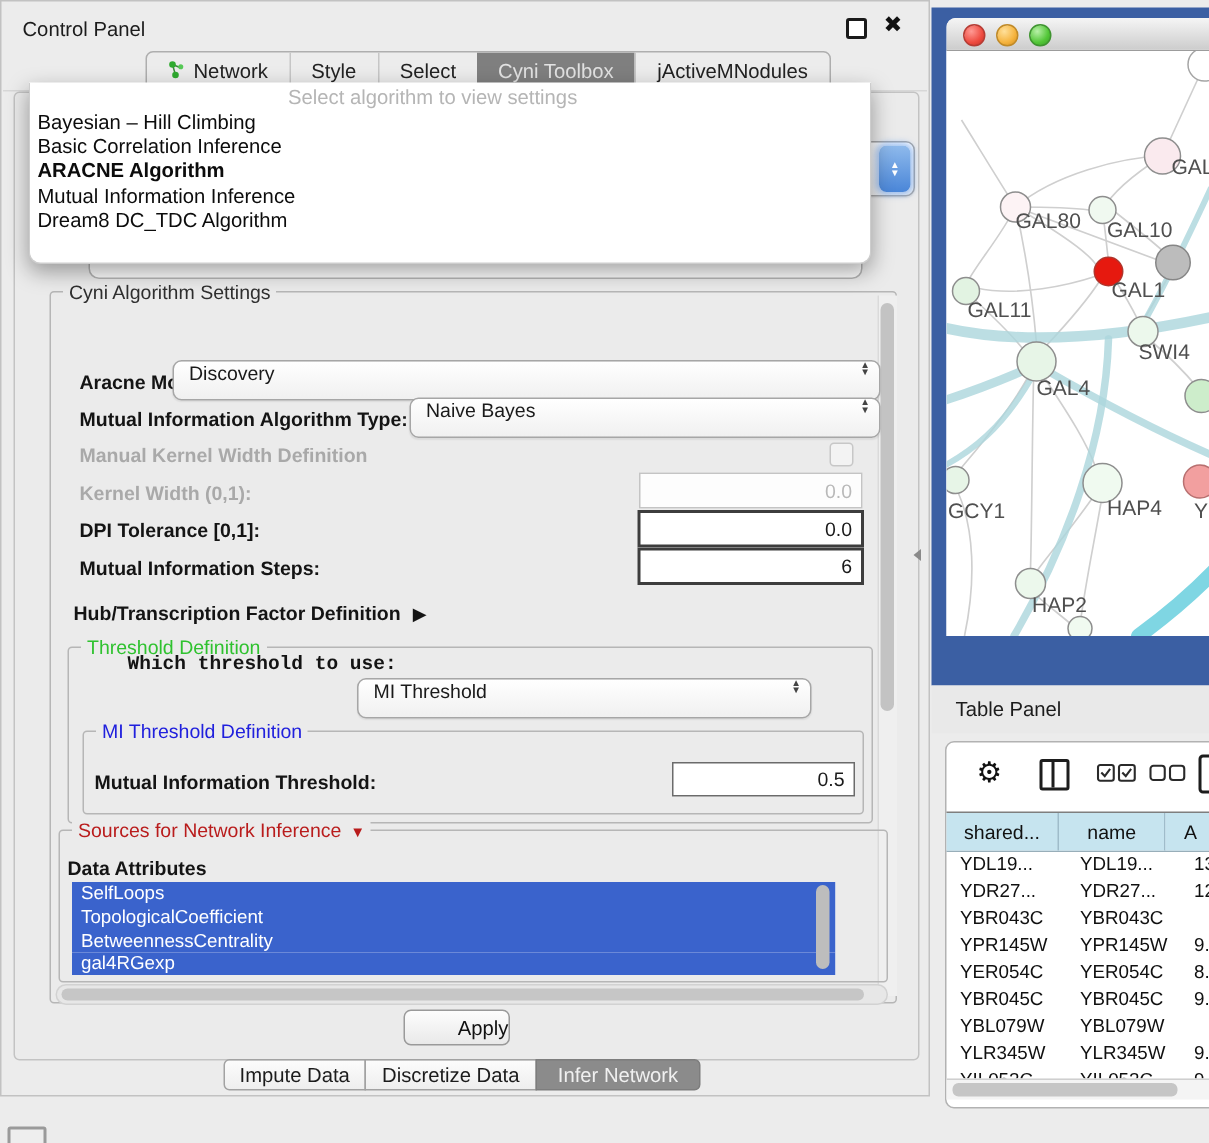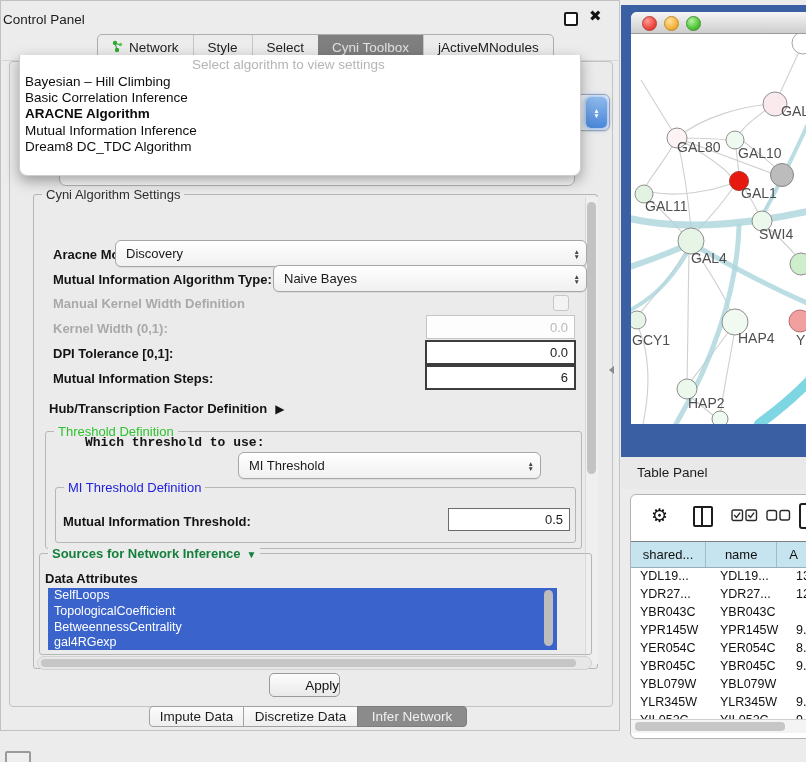--- a/index.html
+++ b/index.html
@@ -1,35 +1,35 @@
 <!DOCTYPE html>
 <html><head>
 <meta charset="utf-8">
 <style>
   html,body{margin:0;padding:0;}
   body{width:806px;height:762px;position:relative;overflow:hidden;background:#ececec;
        font-family:"Liberation Sans","DejaVu Sans",sans-serif;font-size:13px;color:#1a1a1a;}
   .abs{position:absolute;}
   
   .cp-window{left:0;top:2;width:618px;height:729px;border:1px solid #c2c2c2;background:#ececec;}
-  .cp-title{left:2px;top:11px;font-size:13.5px;color:#1c1c1c;}
+  .cp-title{left:14px;top:11px;font-size:13.5px;color:#1c1c1c;}
   .float-btn{left:563px;top:11px;width:10px;height:10px;border:2px solid #1a1a1a;border-radius:2px;background:#fff;}
   .close-btn{left:588px;top:6px;font-size:15px;font-weight:bold;color:#111;}
   
   .tabstrip{left:96px;top:33px;height:25px;display:flex;border:1px solid #aeaeae;border-radius:5px 5px 0 0;background:#ececec;overflow:hidden;}
   .tab{display:flex;align-items:center;padding:0 14px;font-size:13.5px;color:#222;border-left:1px solid #c6c6c6;}
   .tab:first-child{border-left:none;}
   .tab.sel{background:#7f7f7f;color:#e2e2e2;border-left:none;}
   .tab .net-ico{margin-right:6px;display:inline-block;}
   .tabline{left:1px;top:59px;width:616px;height:1px;background:#d7d7d7;}
   
   .content{left:8px;top:60px;width:602px;height:644px;border:1px solid #c3c3c3;border-radius:4px;background:#ebebeb;}
   
   .combo{position:absolute;background:linear-gradient(#ffffff,#f0f0f0);border:1px solid #a6a6a6;border-radius:6px;
-         display:flex;align-items:center;padding-left:10px;font-size:13px;box-shadow:0 1px 1px rgba(0,0,0,.07);}
+         display:flex;align-items:flex-start;padding-left:10px;font-size:13px;box-shadow:0 1px 1px rgba(0,0,0,.07);}
   .stepper{margin-left:auto;margin-right:6px;display:flex;flex-direction:column;align-items:center;
            font-size:6.5px;line-height:5px;color:#444;}
   .combo.focus .stepper-box{position:absolute;right:2px;top:2px;bottom:2px;width:21px;border-radius:5px;
            background:linear-gradient(#8fbaec,#4a86d8);box-shadow:0 0 4px 2px rgba(90,150,235,.55);
            display:flex;flex-direction:column;align-items:center;justify-content:center;color:#fff;font-size:6.5px;line-height:5px;}
   
   .popup{left:18px;top:54px;width:560px;height:120px;background:#ffffff;border:1px solid #cdcdcd;border-top:none;
          border-radius:0 0 8px 8px;box-shadow:0 5px 14px rgba(0,0,0,.35);z-index:50;}
   .popup .ph{position:absolute;left:172px;top:2px;color:#b5b5b5;font-size:13.5px;}
   .popup .items{position:absolute;left:5px;top:19px;right:4px;}
@@ -214,21 +214,21 @@
   </div>
   <div class="group" style="left:54px;top:486px;width:519px;height:54px;">
     <span class="gtitle blue">MI Threshold Definition</span>
   </div>
   <span class="lbl" style="left:62px;top:513px;">Mutual Information Threshold:</span>
   <div class="field mid" style="left:447px;top:507px;width:114px;height:21px;">
     <span>0.5</span>
   </div>
 
   <div class="group" style="left:38px;top:552px;width:551px;height:100px;">
-    <span class="gtitle" style="font-weight:bold;color:#15803d;"><span>Sources for Network Inference</span><span class="tri-down">▼</span></span>
+    <span class="gtitle" style="font-weight:normal;color:#b91c1c;"><span>Sources for Network Inference</span><span class="tri-down">▼</span></span>
   </div>
   <span class="lbl" style="left:44px;top:570px;">Data Attributes</span>
   <div class="listbox" style="left:47px;top:587px;width:509px;height:62px;">
     <div class="litem">SelfLoops</div>
     <div class="litem">TopologicalCoefficient</div>
     <div class="litem">BetweennessCentrality</div>
     <div class="litem">gal4RGexp</div>
   </div>
   <div class="vthumb" style="left:543px;top:589px;width:9px;height:56px;background:#bdbdbd;"></div>
 

